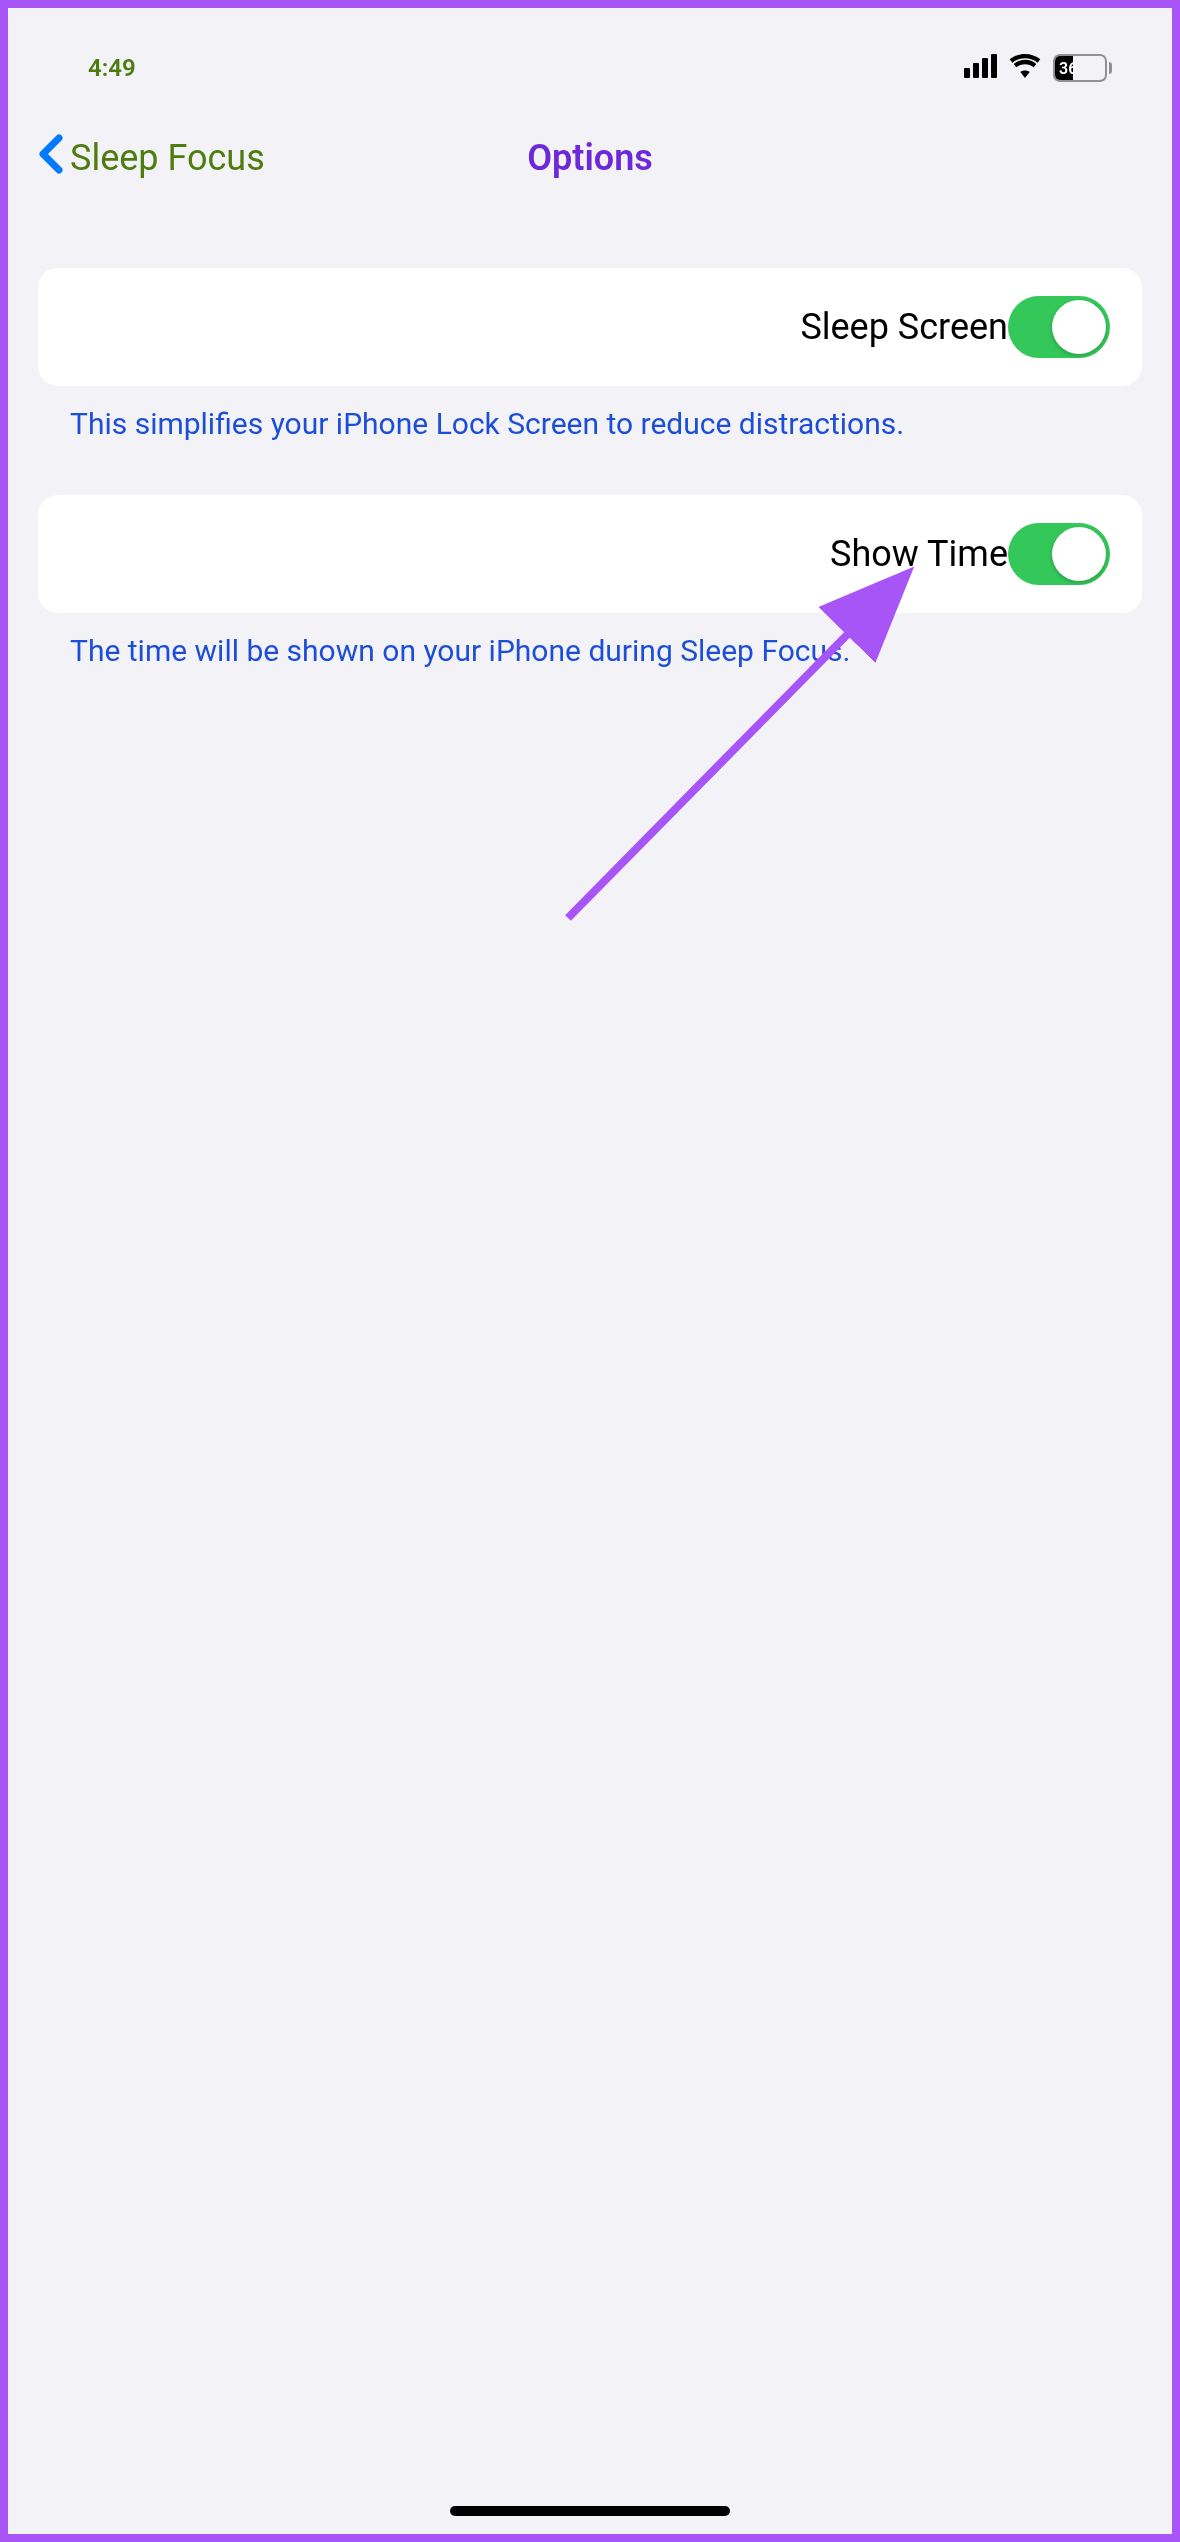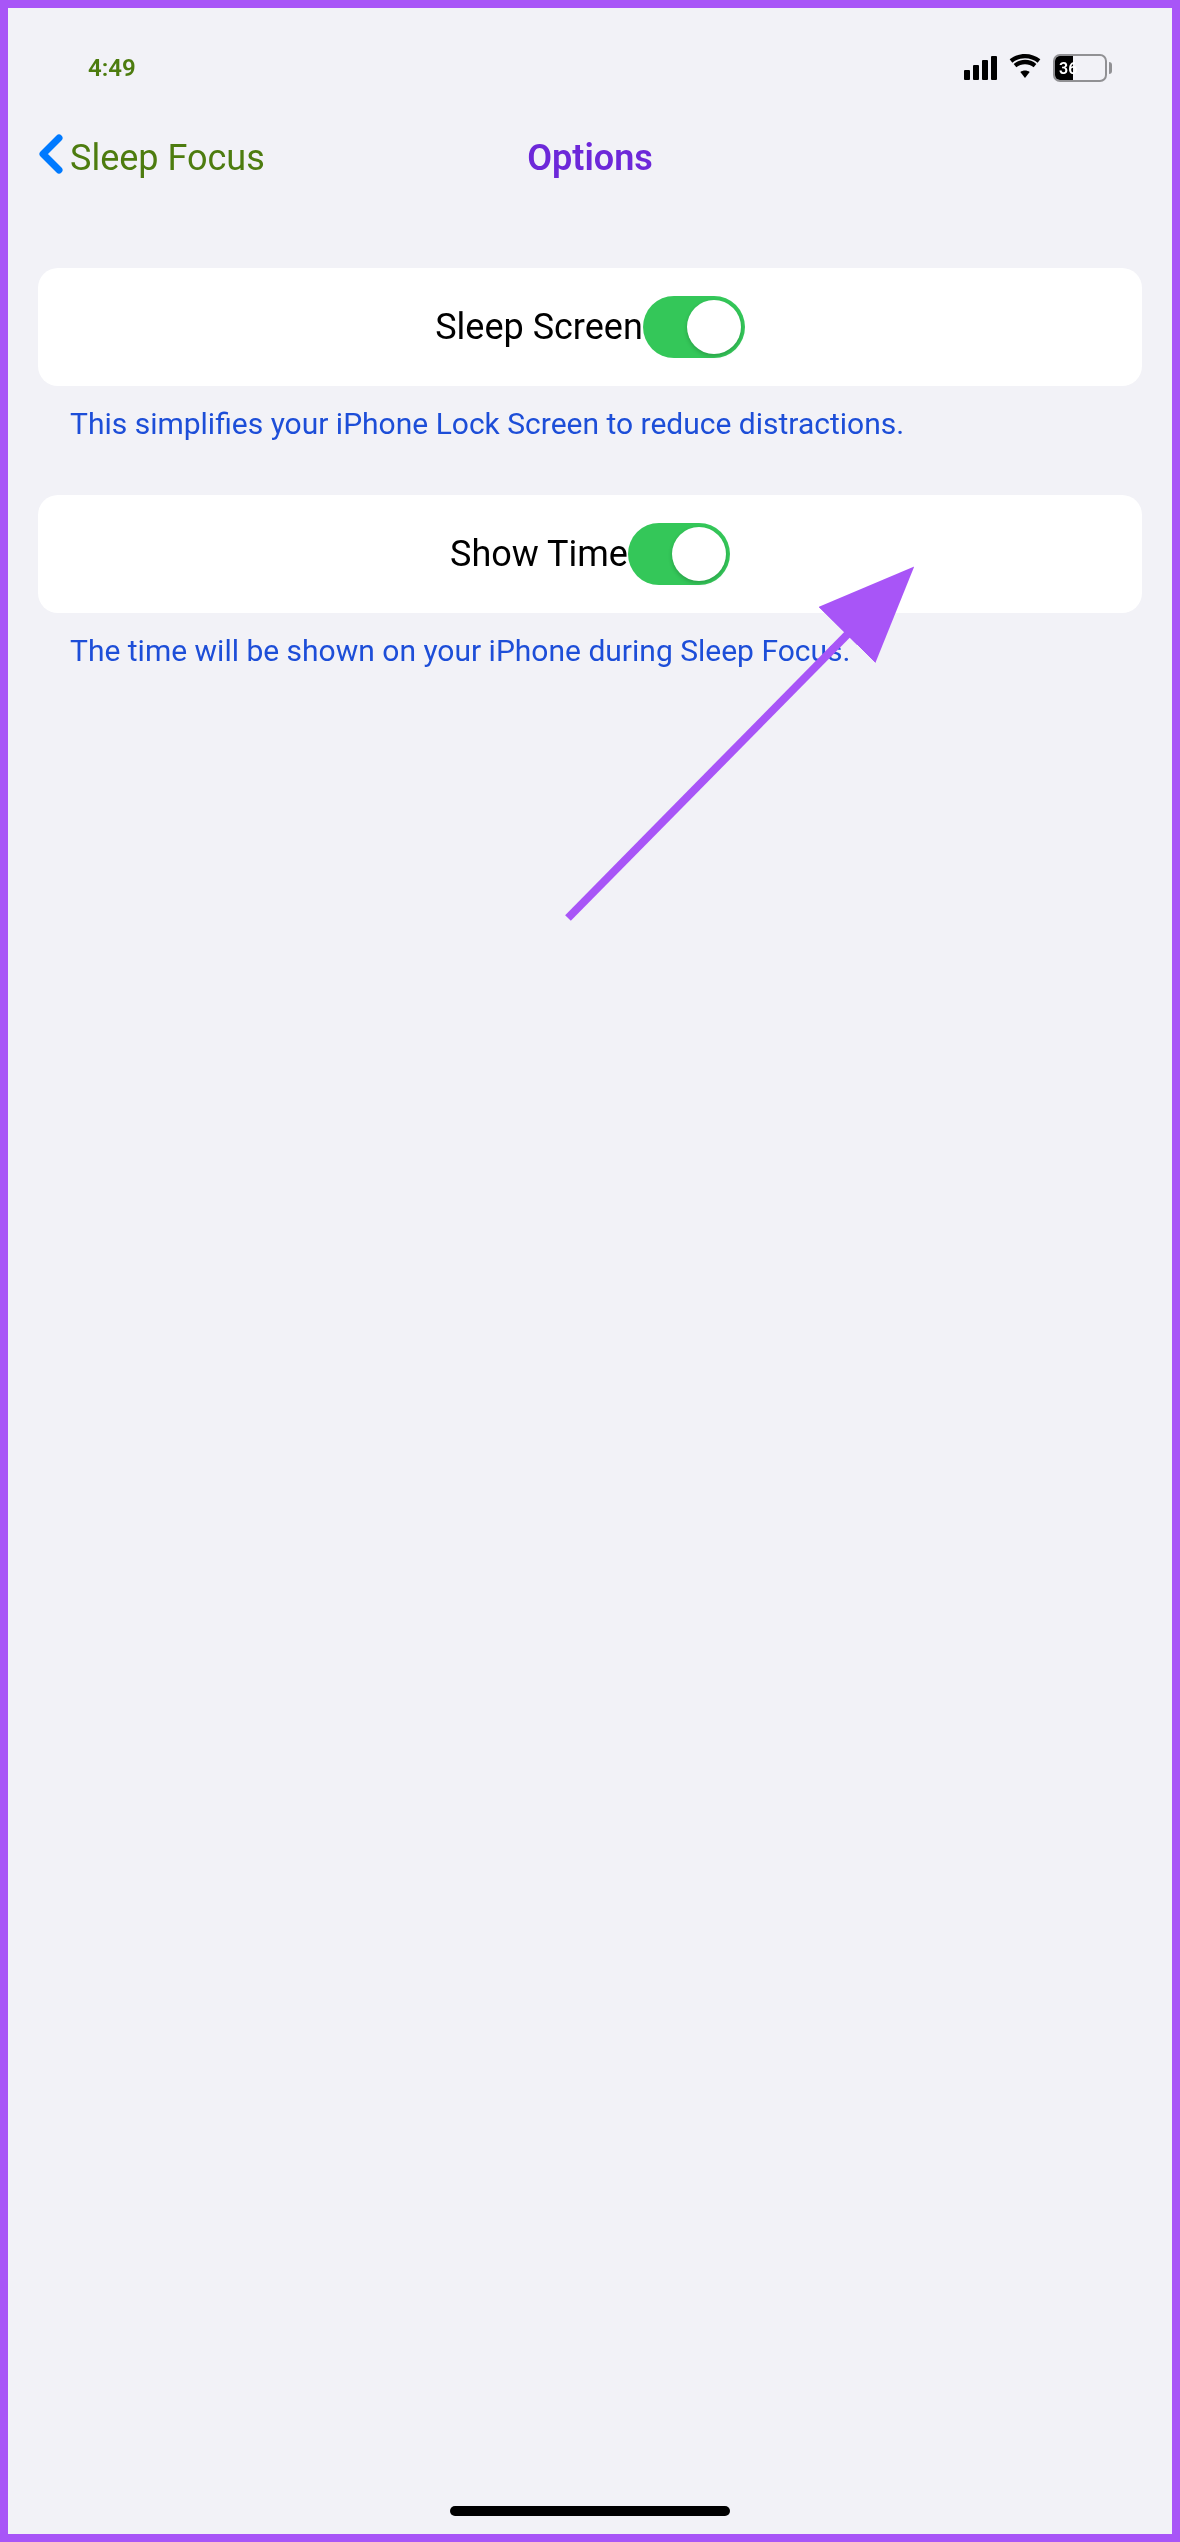--- a/index.html
+++ b/index.html
@@ -29,21 +29,21 @@
       padding: 30px 60px 10px 80px;
       height: 100px;
     }
     .status-time {
       font-size: 24px;
       font-weight: 600;
       color: #4d7c0f;
     }
     .status-right {
       display: flex;
-      align-items: center;
+      align-items: flex-start;
       gap: 12px;
     }
     .signal-bars {
       display: flex;
       align-items: flex-end;
       gap: 3px;
       height: 24px;
     }
     .signal-bar {
       width: 6px;
@@ -124,21 +124,21 @@
       color: #6d28d9;
     }
     .content {
       padding: 60px 30px 0;
     }
     .setting-row {
       background: #fff;
       border-radius: 20px;
       padding: 28px 32px;
       display: flex;
-      justify-content: center;
+      justify-content: flex-end;
       align-items: center;
     }
     .setting-label {
       font-size: 36px;
       color: #000;
     }
     .toggle {
       width: 102px;
       height: 62px;
       background: #34c759;

